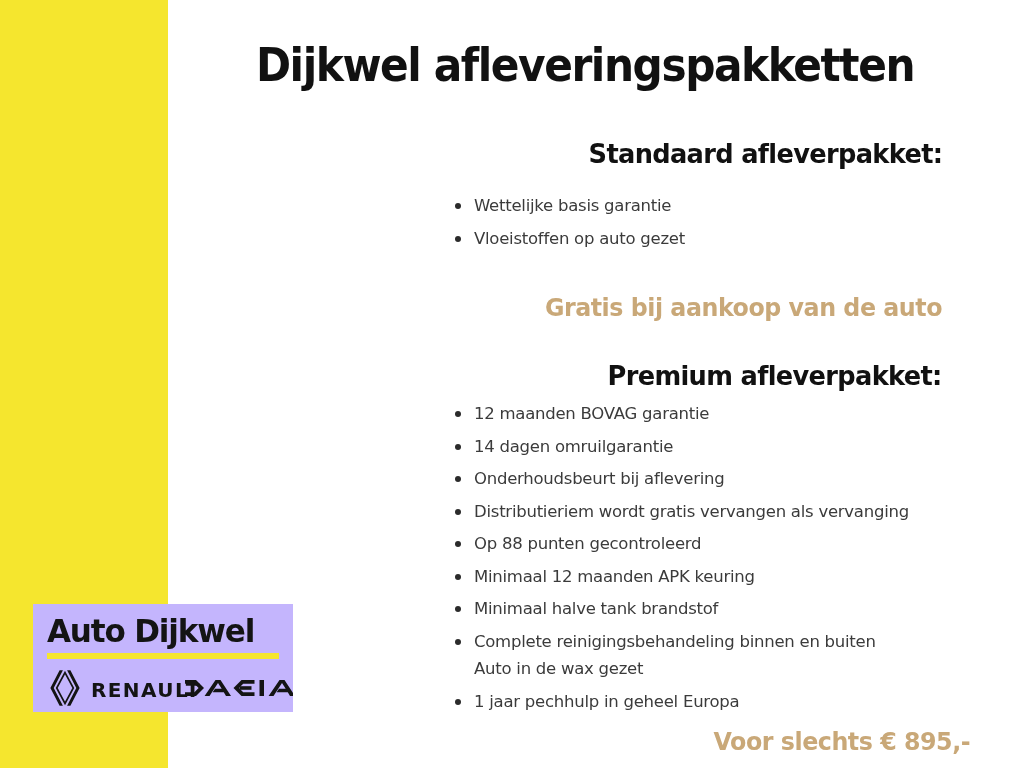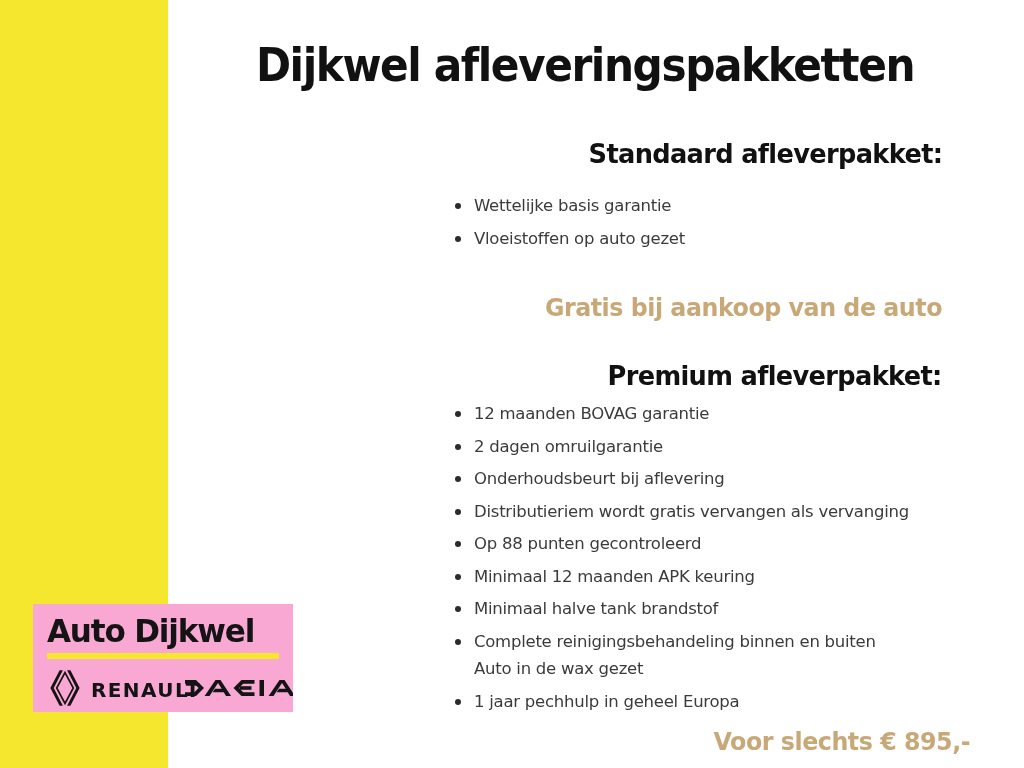--- a/index.html
+++ b/index.html
@@ -125,21 +125,21 @@
     display: block;
   }
 
   
   #logo-box {
     position: absolute;
     left: 33px;
     top: 604px;
     width: 260px;
     height: 108px;
-    background: #f9a8d4;
+    background: #c4b5fd;
     overflow: hidden;
   }
   #logo-wordmark {
     position: absolute;
     left: 14px;
     top: 8px;
     font-family: "DejaVu Sans", sans-serif;
     font-weight: bold;
     font-size: 32px;
     letter-spacing: -1.2px;
@@ -213,21 +213,21 @@
 
     <div class="tagline" id="gratis-tagline">Gratis bij aankoop van de auto</div>
 
     <div class="package-heading" id="premium-heading">Premium afleverpakket:</div>
 
     <ul class="feature-list" id="premium-list">
       <li>
         <span>12 maanden BOVAG garantie</span>
       </li>
       <li>
-        <span>2 dagen omruilgarantie</span>
+        <span>14 dagen omruilgarantie</span>
       </li>
       <li>
         <span>Onderhoudsbeurt bij aflevering</span>
       </li>
       <li>
         <span>Distributieriem wordt gratis vervangen als vervanging</span>
       </li>
       <li>
         <span>Op 88 punten gecontroleerd</span>
       </li>

